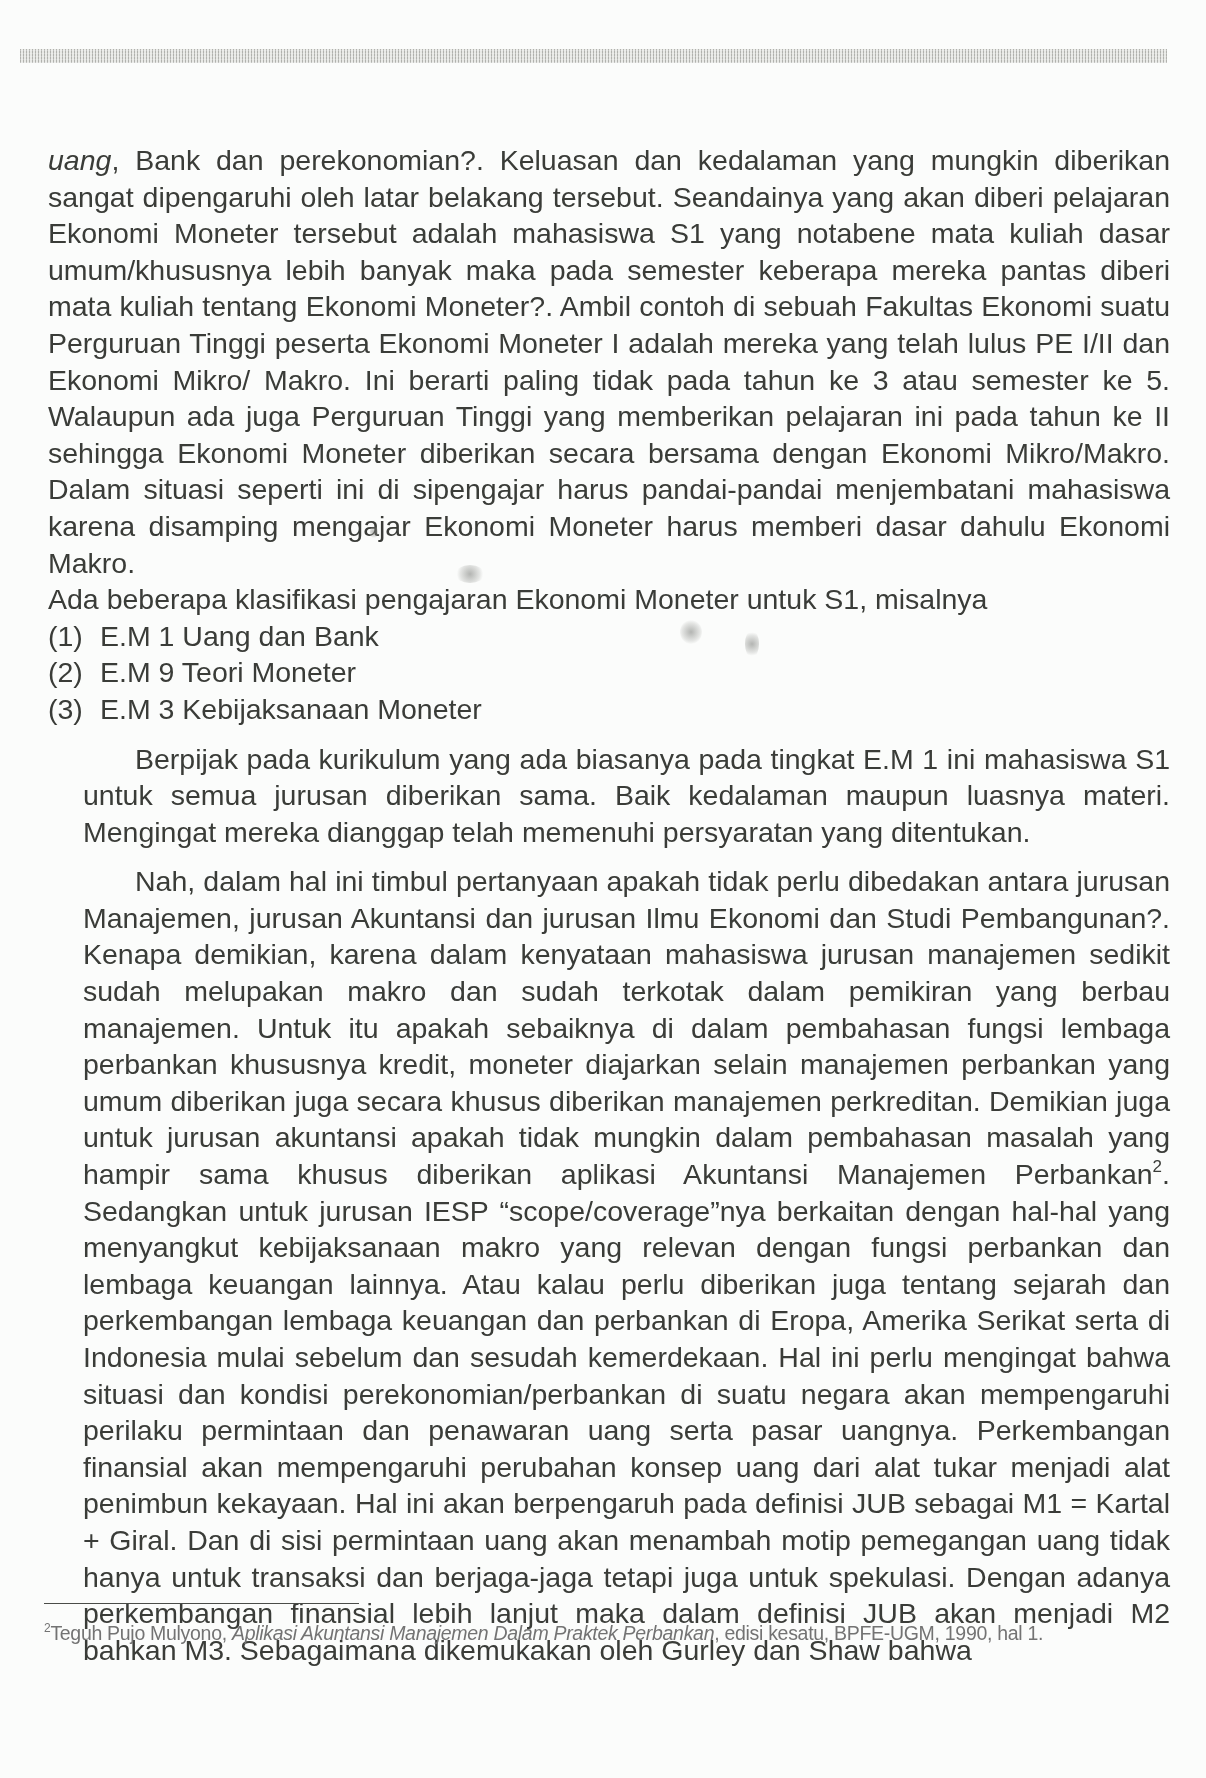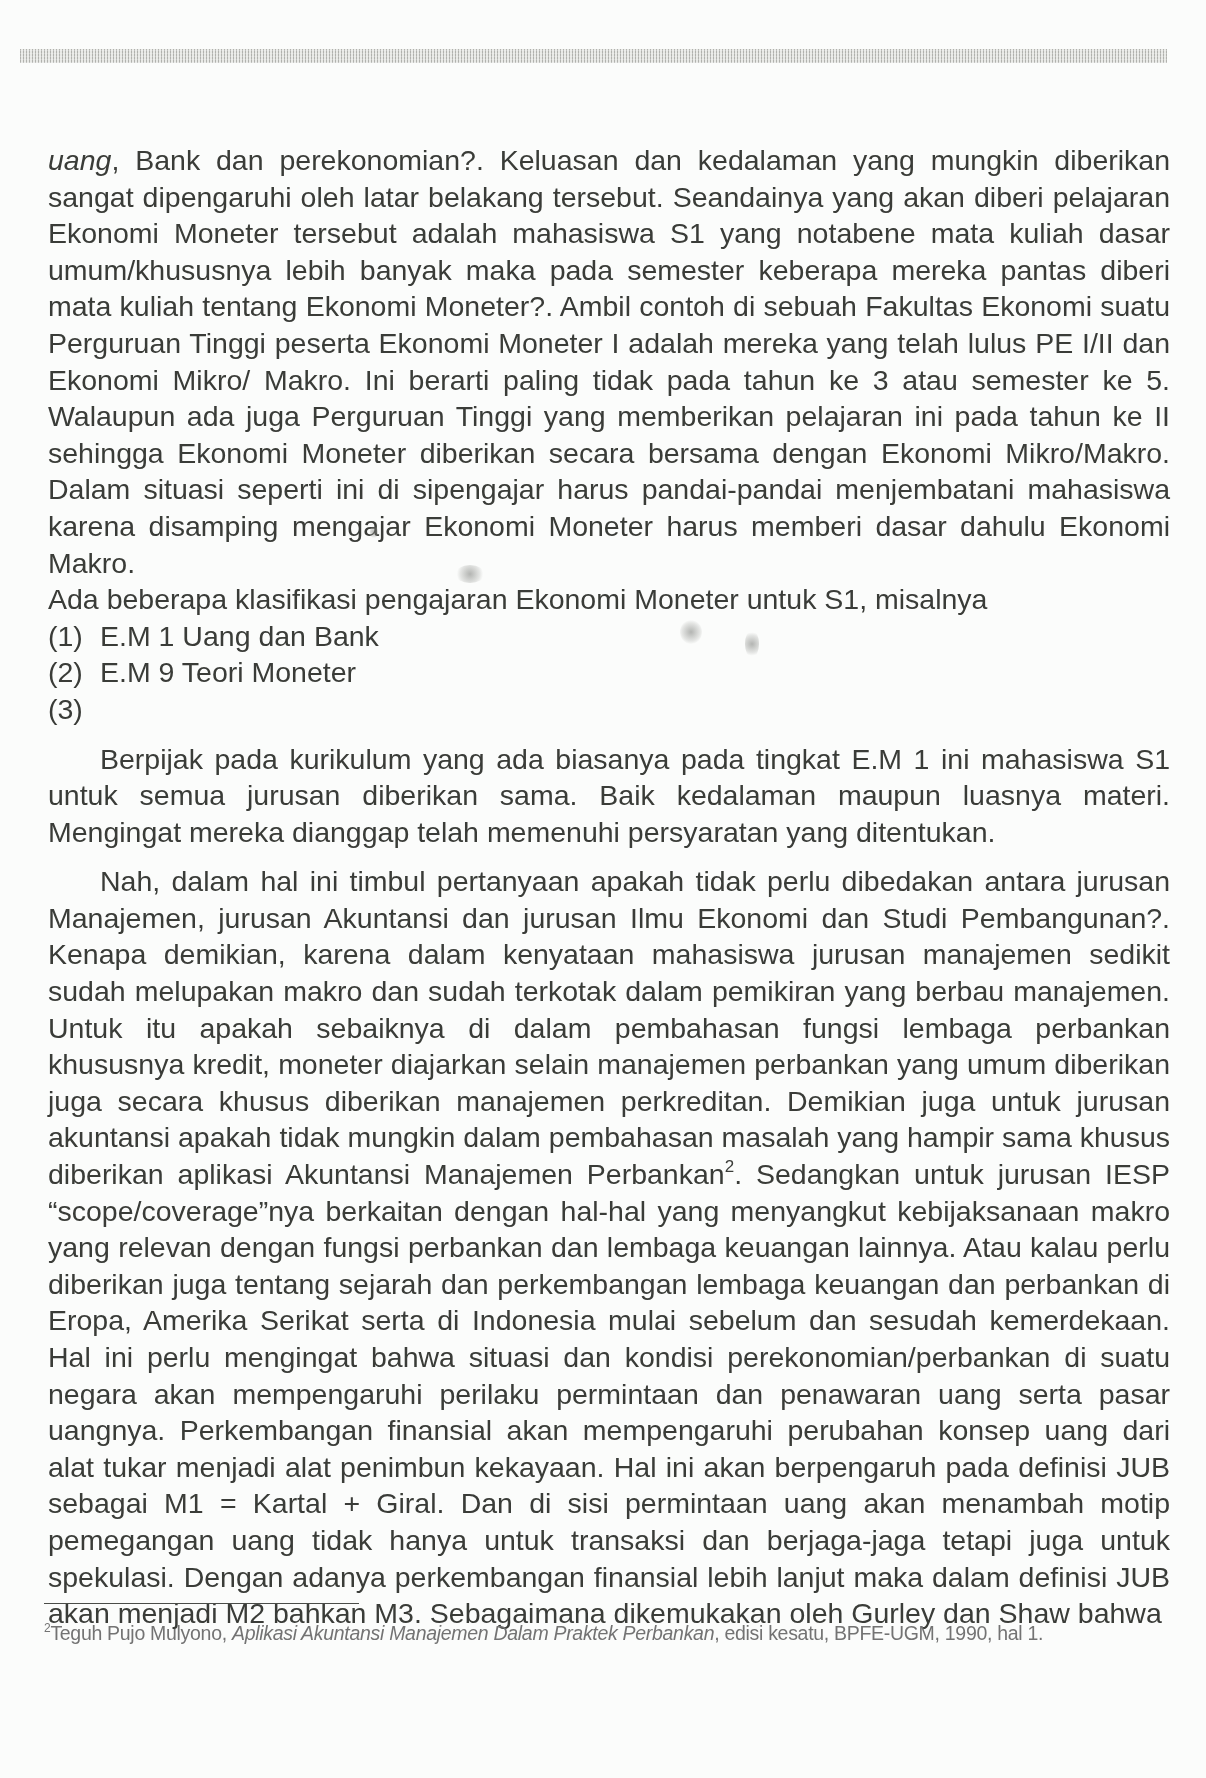--- a/index.html
+++ b/index.html
@@ -40,20 +40,21 @@
       font-family: Liberation Sans, sans-serif;
       font-size: 28.5px;
       line-height: 36.6px;
       text-align: justify;
     }
     .page p {
       margin: 0;
     }
     .page .indent {
       text-indent: 52px;
+      margin-left: 35px;
     }
     .page .gap {
       margin-top: 13px;
     }
     .list {
       margin: 0;
       padding: 0;
       list-style: none;
     }
     .list li {
@@ -112,20 +113,21 @@
     <li>
       <span class="num">(1)</span>
       <span>E.M 1 Uang dan Bank</span>
     </li>
     <li>
       <span class="num">(2)</span>
       <span>E.M 9 Teori Moneter</span>
     </li>
     <li>
       <span class="num">(3)</span>
+      <span>E.M 3 Kebijaksanaan Moneter</span>
     </li>
   </ol>
 
   <p class="indent gap">Berpijak pada kurikulum yang ada biasanya pada tingkat E.M 1 ini mahasiswa S1 untuk semua jurusan diberikan sama. Baik kedalaman maupun luasnya materi. Mengingat mereka dianggap telah memenuhi persyaratan yang ditentukan.</p>
 
   <p class="indent gap"><span>Nah, dalam hal ini timbul pertanyaan apakah tidak perlu dibedakan antara jurusan Manajemen, jurusan Akuntansi dan jurusan Ilmu Ekonomi dan Studi Pembangunan?. Kenapa demikian, karena dalam kenyataan mahasiswa jurusan manajemen sedikit sudah melupakan makro dan sudah terkotak dalam pemikiran yang berbau manajemen. Untuk itu apakah sebaiknya di dalam pembahasan fungsi lembaga perbankan khususnya kredit, moneter diajarkan selain manajemen perbankan yang umum diberikan juga secara khusus diberikan manajemen perkreditan. Demikian juga untuk jurusan akuntansi apakah tidak mungkin dalam pembahasan masalah yang hampir sama khusus diberikan aplikasi Akuntansi Manajemen Perbankan</span><sup>2</sup><span>. Sedangkan untuk jurusan IESP “scope/coverage”nya berkaitan dengan hal-hal yang menyangkut kebijaksanaan makro yang relevan dengan fungsi perbankan dan lembaga keuangan lainnya. Atau kalau perlu diberikan juga tentang sejarah dan perkembangan lembaga keuangan dan perbankan di Eropa, Amerika Serikat serta di Indonesia mulai sebelum dan sesudah kemerdekaan. Hal ini perlu mengingat bahwa situasi dan kondisi perekonomian/perbankan di suatu negara akan mempengaruhi perilaku permintaan dan penawaran uang serta pasar uangnya. Perkembangan finansial akan mempengaruhi perubahan konsep uang dari alat tukar menjadi alat penimbun kekayaan. Hal ini akan berpengaruh pada definisi JUB sebagai M1 = Kartal + Giral. Dan di sisi permintaan uang akan menambah motip pemegangan uang tidak hanya untuk transaksi dan berjaga-jaga tetapi juga untuk spekulasi. Dengan adanya perkembangan finansial lebih lanjut maka dalam definisi JUB akan menjadi M2 bahkan M3. Sebagaimana dikemukakan oleh Gurley dan Shaw bahwa</span></p>
 </div>
 
 <div class="footnote-rule"></div>
 

